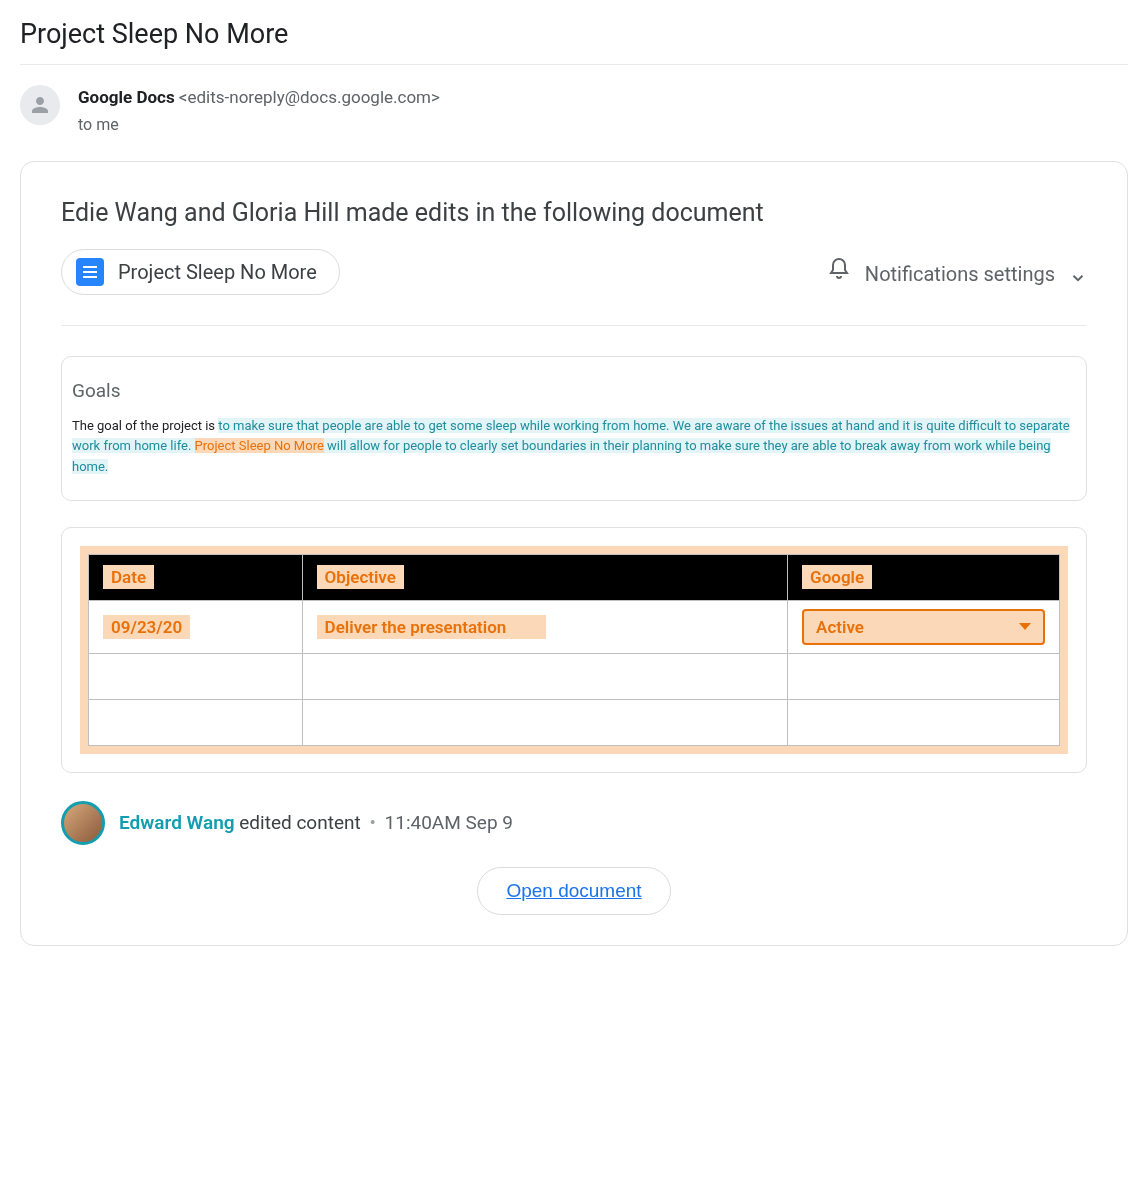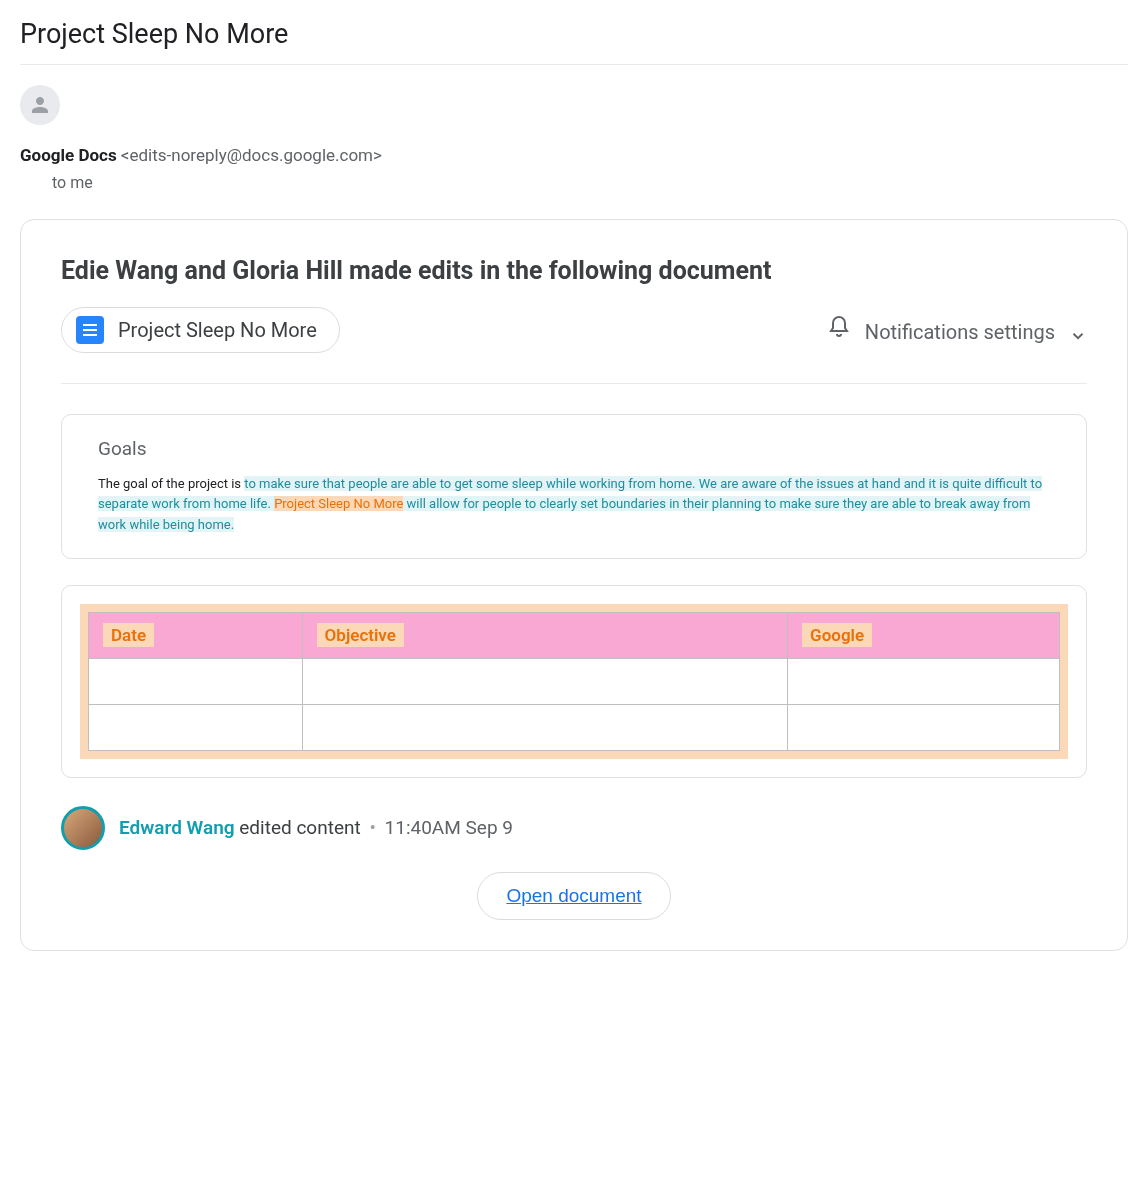--- a/index.html
+++ b/index.html
@@ -15,43 +15,42 @@
     font-weight: 400;
     color: #202124;
     padding: 18px 0 14px 0;
     border-bottom: 1px solid #e8eaed;
   }
   .sender-row {
     display: flex;
     align-items: flex-start;
     gap: 18px;
     padding: 20px 0 24px 0;
-    flex-direction: column;
   }
   .sender-avatar {
     width: 40px; height: 40px;
     border-radius: 50%;
     background: #e8eaed;
     display: flex; align-items: center; justify-content: center;
   }
   .sender-avatar svg { width: 24px; height: 24px; fill: #9aa0a6; }
   .sender-info { font-size: 17px; line-height: 1.5; }
   .sender-name { font-weight: 700; color: #202124; }
   .sender-email { color: #5f6368; font-weight: 400; }
-  .sender-to { color: #5f6368; font-size: 16px; margin-top: 2px; margin-left: 32px; }
+  .sender-to { color: #5f6368; font-size: 16px; margin-top: 2px; }
 
   .card {
     border: 1px solid #e0e0e0;
     border-radius: 14px;
     padding: 36px 40px 30px 40px;
   }
   .summary {
     font-size: 25px;
     color: #3c4043;
-    font-weight: 700;
+    font-weight: 400;
     margin-bottom: 22px;
   }
   .doc-row {
     display: flex;
     align-items: center;
     justify-content: space-between;
     padding-bottom: 30px;
     border-bottom: 1px solid #e8eaed;
     margin-bottom: 30px;
   }
@@ -85,42 +84,42 @@
     font-size: 20px;
     cursor: pointer;
   }
   .notif svg { width: 24px; height: 24px; stroke: #5f6368; fill: none; stroke-width: 2; }
   .chevron { width: 18px; height: 18px; }
   .chevron svg { width: 18px; height: 18px; stroke: #5f6368; fill: none; stroke-width: 2.5; }
 
   .goals-box {
     border: 1px solid #e0e0e0;
     border-radius: 10px;
-    padding: 22px 36px;
+    padding: 22px 10px;
     margin-bottom: 26px;
   }
   .goals-title { font-size: 19px; color: #5f6368; margin-bottom: 14px; }
   .goals-body { font-size: 13px; line-height: 1.6; color: #202124; }
   .hl-teal { background: #e3f4f7; color: #1e8e9e; }
   .hl-orange { background: #fbd9b8; color: #e8710a; }
 
   .table-box {
     border: 1px solid #e0e0e0;
     border-radius: 10px;
     padding: 18px;
     margin-bottom: 28px;
   }
   .table-wrap {
     border: 4px solid #fbd9b8;
     background: #fbd9b8;
     padding: 4px;
   }
   table { width: 100%; border-collapse: collapse; background: #fff; }
   th, td { border: 1px solid #bfbfbf; padding: 8px 14px; text-align: left; height: 46px; vertical-align: middle; font-weight: 400;}
-  thead th { background: #f9a8d4; }
+  thead th { background: #000000; }
   .orange-pill {
     background: #fbd9b8;
     color: #e8710a;
     font-weight: 600;
     font-size: 17px;
     padding: 2px 8px;
     display: inline-block;
   }
   .status-select {
     border: 2px solid #e8710a;
@@ -235,20 +234,30 @@
       <table>
         <thead>
           <tr>
             <th style="width:22%"><span class="orange-pill">Date</span></th>
             <th style="width:50%"><span class="orange-pill">Objective</span></th>
             <th style="width:28%"><span class="orange-pill">Google</span></th>
           </tr>
         </thead>
         <tbody>
           <tr>
+            <td><span class="orange-pill">09/23/20</span></td>
+            <td><span class="orange-pill" style="padding-right:40px">Deliver the presentation</span></td>
+            <td>
+              <div class="status-select">
+                <span>Active</span>
+                <span class="tri-down"></span>
+              </div>
+            </td>
+          </tr>
+          <tr>
               <td></td>
               <td></td>
               <td></td>
             </tr>
           <tr>
               <td></td>
               <td></td>
               <td></td>
             </tr>
         </tbody>

